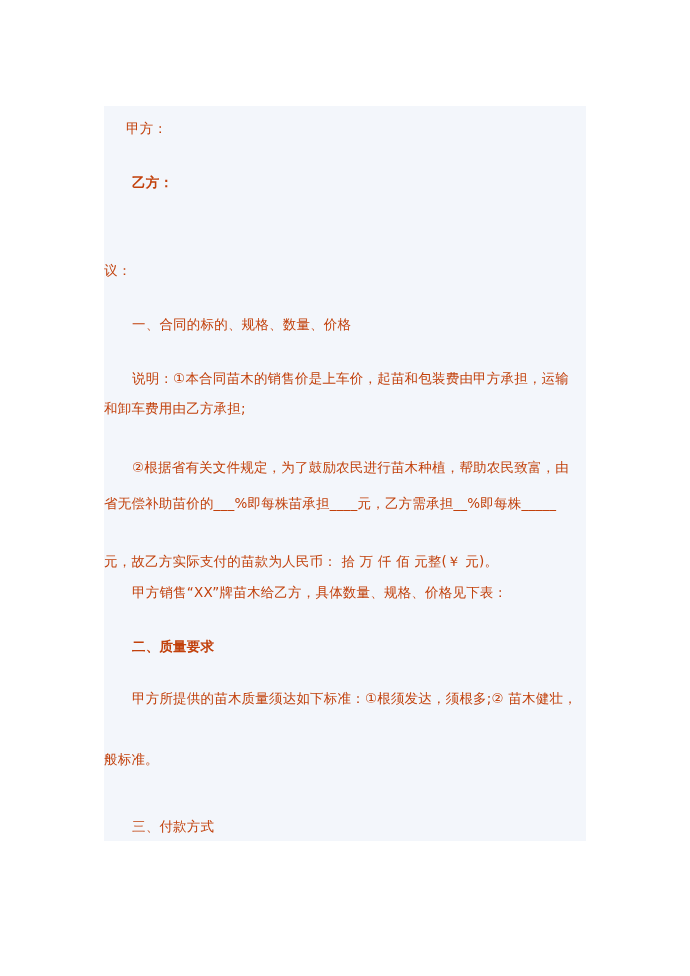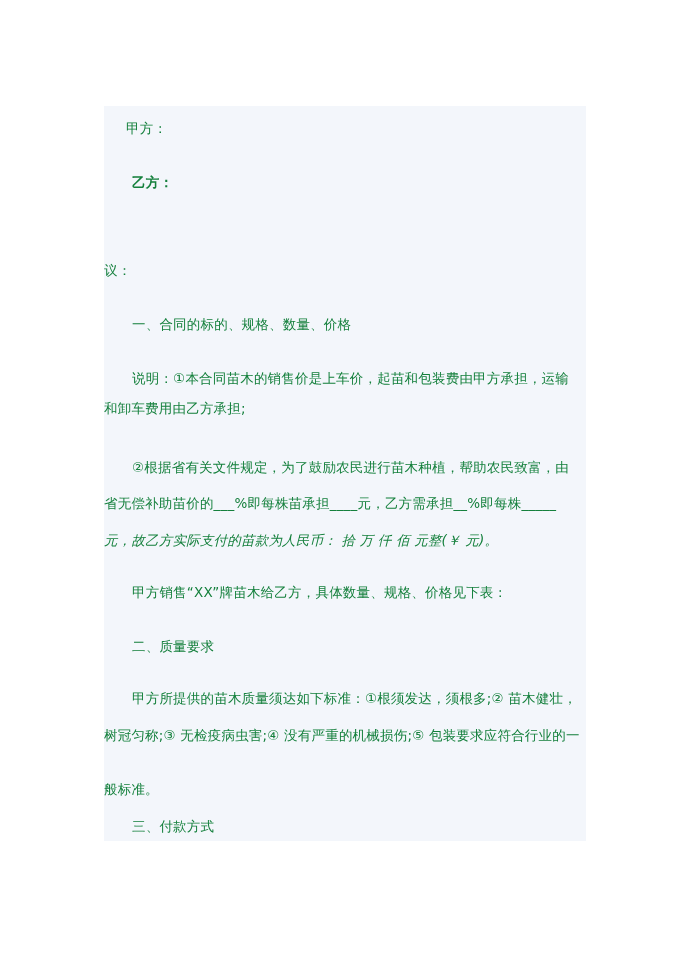--- a/index.html
+++ b/index.html
@@ -28,29 +28,28 @@
       left: 0;
       font-size: 13.5px;
       line-height: 18px;
       white-space: nowrap;
       letter-spacing: 0.2px;
     }
   </style>
 </head>
 <body>
 
-<div class="page-box" style="background: rgb(243, 246, 251); color: #15803d;">
+<div class="page-box" style="background: rgb(243, 246, 251); color: #c2410c;">
   <div class="line" style="top: 13px; left: 22px;">甲方：</div>
   <div class="line" style="top: 67px; left: 28px; font-weight: bold;">乙方：</div>
   <div class="line" style="top: 155px; left: 0px;">议：</div>
   <div class="line" style="top: 263px; left: 28px;">说明：①本合同苗木的销售价是上车价，起苗和包装费由甲方承担，运输</div>
   <div class="line" style="top: 209px; left: 28px;">一、合同的标的、规格、数量、价格</div>
   <div class="line" style="top: 293px; left: 0px;">和卸车费用由乙方承担;</div>
   <div class="line" style="top: 388px; left: 0px;">省无偿补助苗价的___%即每株苗承担____元，乙方需承担__%即每株_____</div>
   <div class="line" style="top: 352px; left: 28px;">②根据省有关文件规定，为了鼓励农民进行苗木种植，帮助农民致富，由</div>
-  <div class="line" style="top: 425px; left: 0px; font-style: italic;">元，故乙方实际支付的苗款为人民币： 拾 万 仟 佰 元整(￥ 元)。</div>
+  <div class="line" style="top: 446px; left: 0px;">元，故乙方实际支付的苗款为人民币： 拾 万 仟 佰 元整(￥ 元)。</div>
   <div class="line" style="top: 477px; left: 28px;">甲方销售“XX”牌苗木给乙方，具体数量、规格、价格见下表：</div>
-  <div class="line" style="top: 531px; left: 28px;">二、质量要求</div>
+  <div class="line" style="top: 531px; left: 28px; font-weight: bold;">二、质量要求</div>
   <div class="line" style="top: 583px; left: 28px;">甲方所提供的苗木质量须达如下标准：①根须发达，须根多;② 苗木健壮，</div>
-  <div class="line" style="top: 620px; left: 0px;">树冠匀称;③ 无检疫病虫害;④ 没有严重的机械损伤;⑤ 包装要求应符合行业的一</div>
-  <div class="line" style="top: 674px; left: 0px;">般标准。</div>
+  <div class="line" style="top: 644px; left: 0px;">般标准。</div>
   <div class="line" style="top: 711px; left: 28px;">三、付款方式</div>
 </div>
 
 </body></html>

